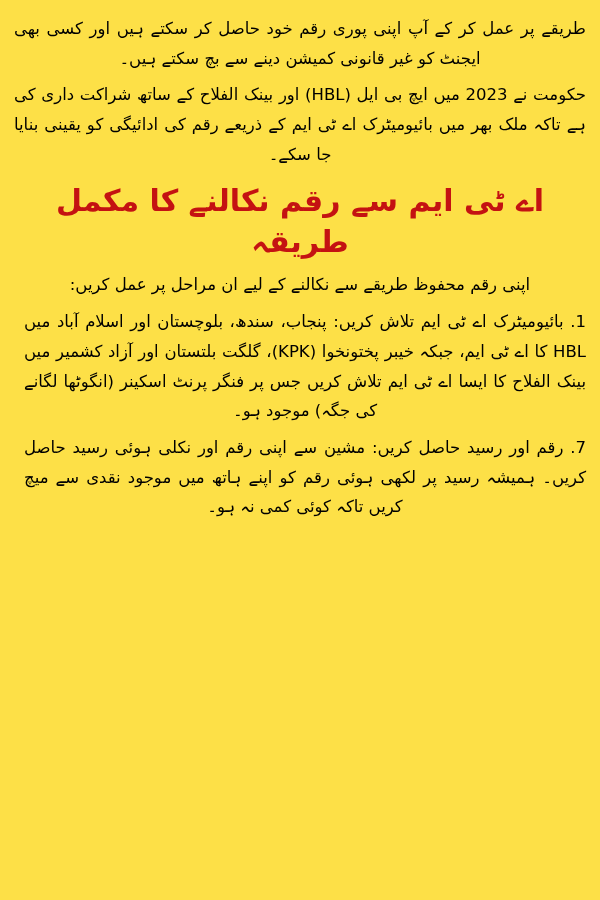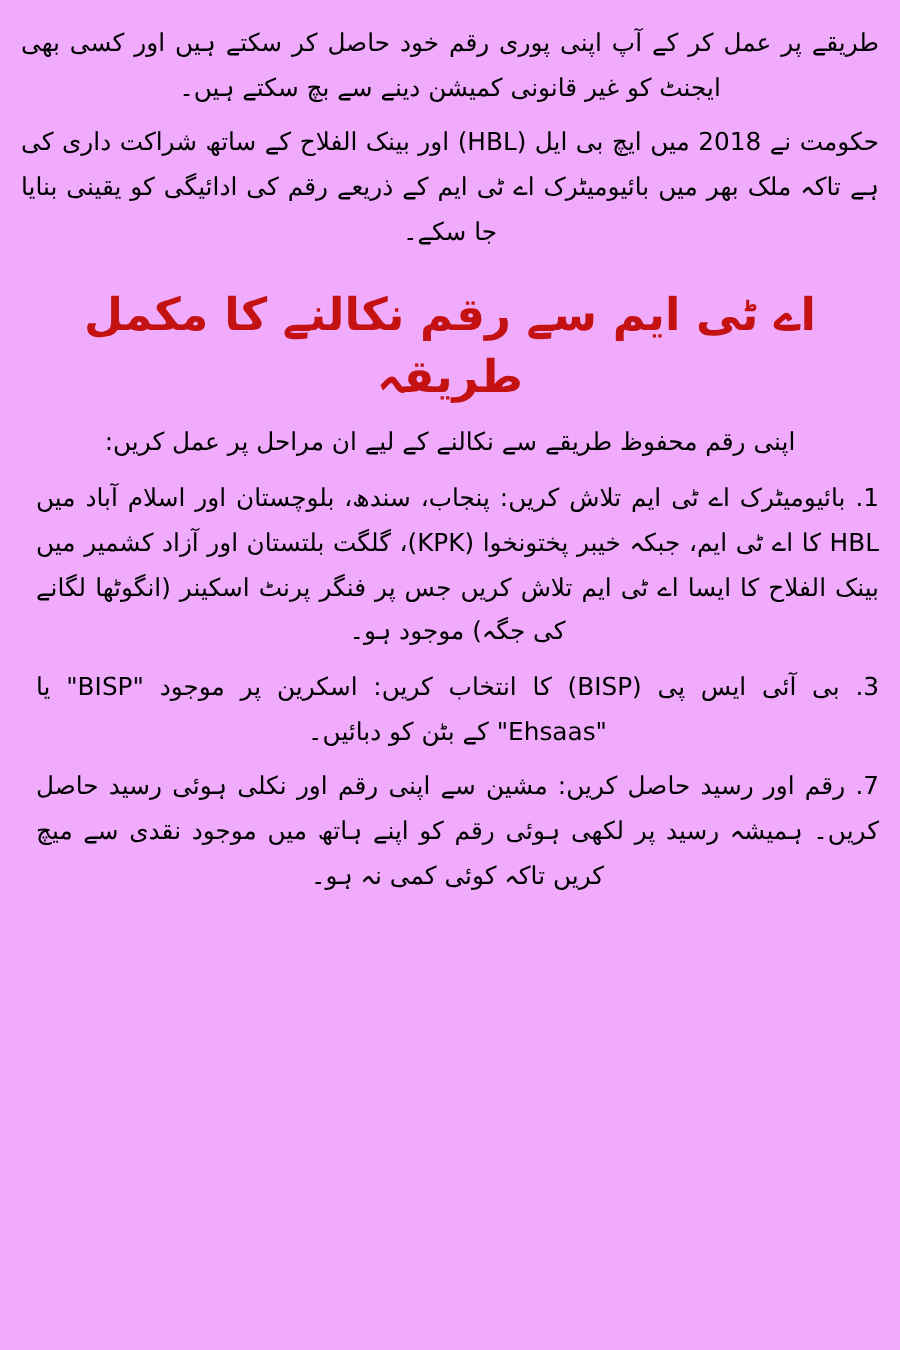--- a/index.html
+++ b/index.html
@@ -4,75 +4,71 @@
 <style>
   html, body {
     margin: 0;
     padding: 0;
     background: #ffffff;
   }
   .page {
     width: 600px;
     height: 900px;
     box-sizing: border-box;
-    background: #f0abfc;
+    background: #fde047;
     color: #000000;
     direction: rtl;
     font-family: "DejaVu Sans", sans-serif;
     font-size: 16.5px;
     line-height: 1.8;
     padding: 14px 14px 10px 14px;
     overflow: hidden;
     text-align: justify;
     text-align-last: center;
   }
   .para {
     margin: 0 0 7px 0;
   }
   .heading {
     font-size: 30px;
     font-weight: bold;
     color: #c41212;
     text-align: center;
     text-align-last: center;
     line-height: 1.35;
-    margin: 22px 0 8px 0;
+    margin: 12px 0 8px 0;
   }
   .step {
     margin: 0 0 7px 10px;
   }
   .step-num {
     font-weight: normal;
   }
 </style>
 </head>
 <body>
 
 <div class="page" lang="ur">
 
   <p class="para">طریقے پر عمل کر کے آپ اپنی پوری رقم خود حاصل کر سکتے ہیں اور کسی بھی ایجنٹ کو غیر قانونی کمیشن دینے سے بچ سکتے ہیں۔</p>
 
-  <p class="para">حکومت نے 2018 میں ایچ بی ایل (HBL) اور بینک الفلاح کے ساتھ شراکت داری کی ہے تاکہ ملک بھر میں بائیومیٹرک اے ٹی ایم کے ذریعے رقم کی ادائیگی کو یقینی بنایا جا سکے۔</p>
+  <p class="para">حکومت نے 2023 میں ایچ بی ایل (HBL) اور بینک الفلاح کے ساتھ شراکت داری کی ہے تاکہ ملک بھر میں بائیومیٹرک اے ٹی ایم کے ذریعے رقم کی ادائیگی کو یقینی بنایا جا سکے۔</p>
 
   <h1 class="heading">اے ٹی ایم سے رقم نکالنے کا مکمل طریقہ</h1>
 
   <p class="para">اپنی رقم محفوظ طریقے سے نکالنے کے لیے ان مراحل پر عمل کریں:</p>
 
   <div>
 
     <p class="para step">
       <span class="step-num">1.</span>
       <span>بائیومیٹرک اے ٹی ایم تلاش کریں: پنجاب، سندھ، بلوچستان اور اسلام آباد میں HBL کا اے ٹی ایم، جبکہ خیبر پختونخوا (KPK)، گلگت بلتستان اور آزاد کشمیر میں بینک الفلاح کا ایسا اے ٹی ایم تلاش کریں جس پر فنگر پرنٹ اسکینر (انگوٹھا لگانے کی جگہ) موجود ہو۔</span>
     </p>
 
 
-    <p class="para step">
-      <span class="step-num">3.</span>
-      <span>بی آئی ایس پی (BISP) کا انتخاب کریں: اسکرین پر موجود "BISP" یا "Ehsaas" کے بٹن کو دبائیں۔</span>
-    </p>
 
 
 
 
     <p class="para step">
       <span class="step-num">7.</span>
       <span>رقم اور رسید حاصل کریں: مشین سے اپنی رقم اور نکلی ہوئی رسید حاصل کریں۔ ہمیشہ رسید پر لکھی ہوئی رقم کو اپنے ہاتھ میں موجود نقدی سے میچ کریں تاکہ کوئی کمی نہ ہو۔</span>
     </p>
 
   </div>

